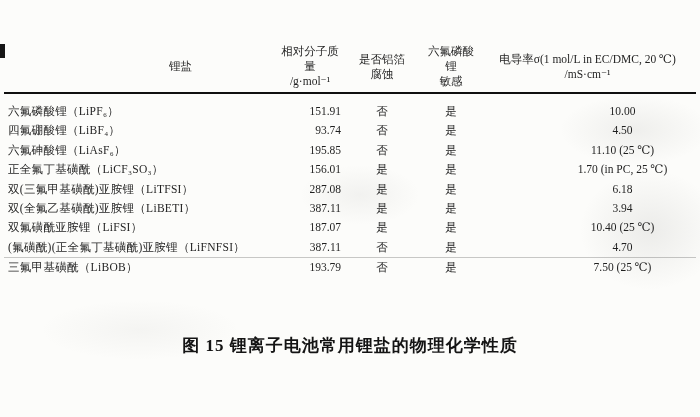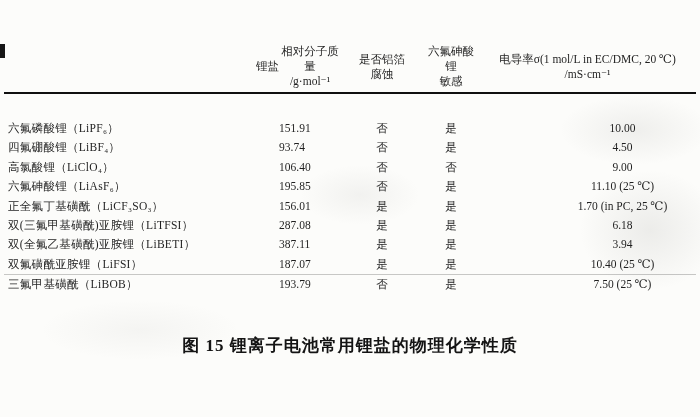--- a/index.html
+++ b/index.html
@@ -42,34 +42,34 @@
 
   thead th {
     font-weight: normal;
     vertical-align: middle;
     border-bottom: 2.5px solid #101010;
     padding: 0 0 3px 0;
     height: 30px;
     line-height: 15px;
     text-align: center;
   }
-  thead th.h-salt { text-align: right; padding-left: 78px; }
+  thead th.h-salt { text-align: center; padding-left: 78px; }
 
   tbody td {
     height: 19.4px;
     padding: 0;
     white-space: nowrap;
     overflow: hidden;
     line-height: 19.4px;
   }
-  tbody tr:first-child td { padding-top: 25px; }
+  tbody tr:first-child td { padding-top: 8px; }
   tbody tr.last-row td { border-top: 1px solid rgba(60,60,60,0.28); }
 
   td.name  { text-align: left;  padding-left: 4px; letter-spacing: 0.3px; }
-  td.mass  { text-align: left; }
+  td.mass  { text-align: right; }
   td.al    { text-align: center; }
   td.water { text-align: center; }
   td.cond  { text-align: center; padding-left: 70px; }
 
   .caption {
     position: absolute;
     left: 0; top: 334px;
     width: 700px;
     text-align: center;
     font-size: 17px;
@@ -104,21 +104,21 @@
         </th>
         <th>
           <div>相对分子质量</div>
           <div>/g·mol⁻¹</div>
         </th>
         <th>
           <div>是否铝箔</div>
           <div>腐蚀</div>
         </th>
         <th>
-          <div>六氟砷酸锂</div>
+          <div>六氟磷酸锂</div>
           <div>敏感</div>
         </th>
         <th>
           <div>电导率σ(1 mol/L in EC/DMC, 20 ℃)</div>
           <div>/mS·cm⁻¹</div>
         </th>
       </tr>
     </thead>
     <tbody>
       <tr>
@@ -127,27 +127,20 @@
         <td class="al">否</td>
         <td class="water">是</td>
         <td class="cond">10.00</td>
       </tr>
       <tr>
         <td class="name">四氟硼酸锂（LiBF₄）</td>
         <td class="mass">93.74</td>
         <td class="al">否</td>
         <td class="water">是</td>
         <td class="cond">4.50</td>
-      </tr>
-      <tr>
-        <td class="name">高氯酸锂（LiClO₄）</td>
-        <td class="mass">106.40</td>
-        <td class="al">否</td>
-        <td class="water">否</td>
-        <td class="cond">9.00</td>
       </tr>
       <tr>
         <td class="name">六氟砷酸锂（LiAsF₆）</td>
         <td class="mass">195.85</td>
         <td class="al">否</td>
         <td class="water">是</td>
         <td class="cond">11.10 (25 ℃)</td>
       </tr>
       <tr>
         <td class="name">正全氟丁基磺酰（LiCF₃SO₃）</td>
@@ -170,20 +163,27 @@
         <td class="water">是</td>
         <td class="cond">3.94</td>
       </tr>
       <tr>
         <td class="name">双氟磺酰亚胺锂（LiFSI）</td>
         <td class="mass">187.07</td>
         <td class="al">是</td>
         <td class="water">是</td>
         <td class="cond">10.40 (25 ℃)</td>
       </tr>
+      <tr>
+        <td class="name">(氟磺酰)(正全氟丁基磺酰)亚胺锂（LiFNFSI）</td>
+        <td class="mass">387.11</td>
+        <td class="al">否</td>
+        <td class="water">是</td>
+        <td class="cond">4.70</td>
+      </tr>
       <tr class="last-row">
         <td class="name">三氟甲基磺酰（LiBOB）</td>
         <td class="mass">193.79</td>
         <td class="al">否</td>
         <td class="water">是</td>
         <td class="cond">7.50 (25 ℃)</td>
       </tr>
     </tbody>
   </table>
 

